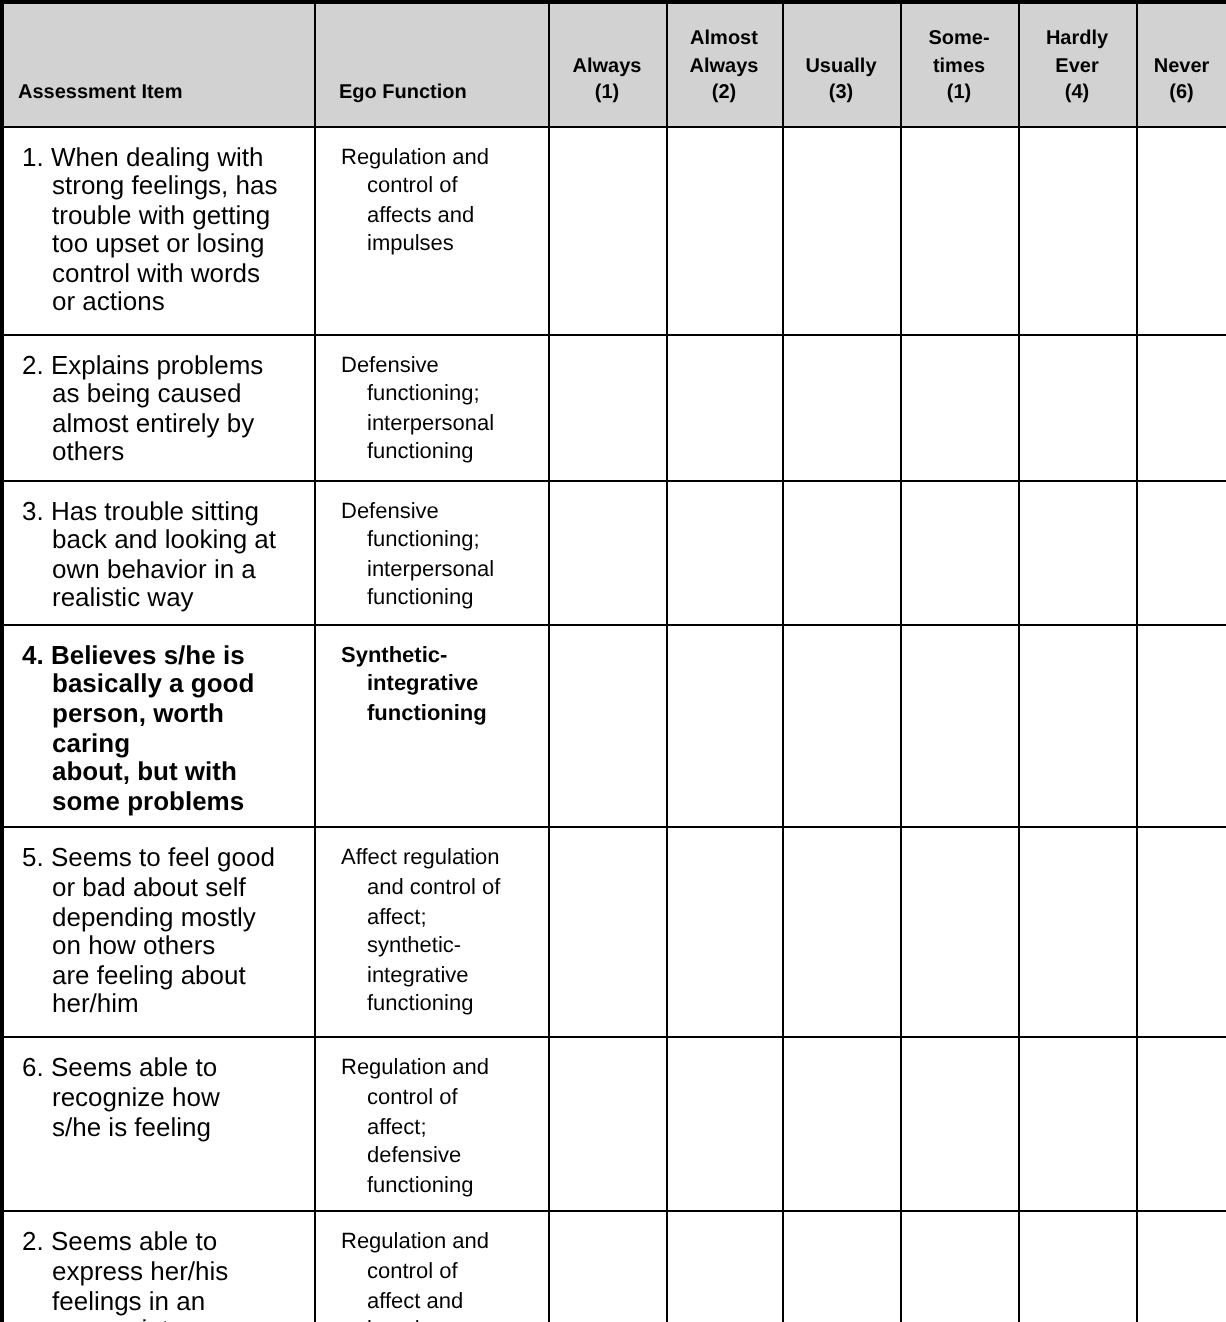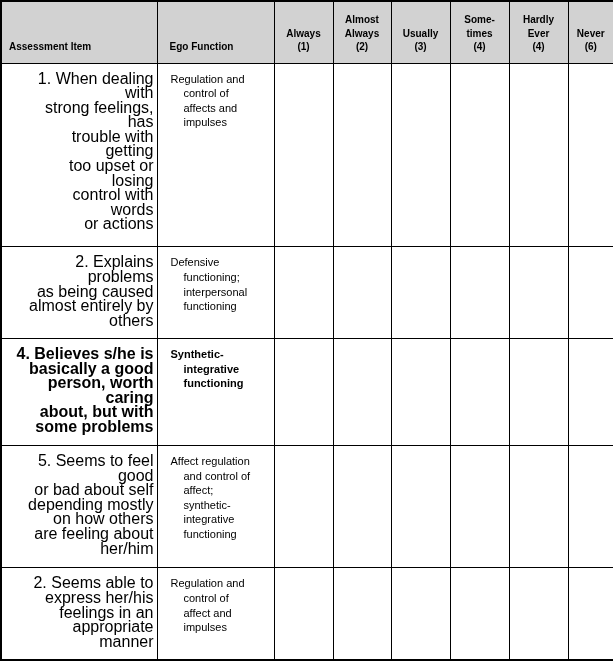--- a/index.html
+++ b/index.html
@@ -45,27 +45,26 @@
   }
   thead th.th-item   { padding-left: 7px; }
   thead th.th-ego    { padding-left: 12px; }
   thead th.th-rating { text-align: center; }
   
   tbody td {
     vertical-align: top;
     background: #ffffff;
   }
   .item-text {
-    font-size: 16px;
+    font-size: 13px;
     line-height: 14.6px;
     color: #000000;
     padding: 7px 2px 4px 23px;
     text-indent: -15px;
     white-space: pre-line;
-    text-align: right;
   }
   .ego-text {
     font-size: 11px;
     line-height: 14.6px;
     color: #000000;
     padding: 7px 2px 4px 25px;
     text-indent: -13px;
     white-space: pre-line;
   }
   
@@ -99,21 +98,21 @@
         <th class="th-left th-ego">Ego Function</th>
         <th class="th-rating">Always
 (1)</th>
         <th class="th-rating">Almost
 Always
 (2)</th>
         <th class="th-rating">Usually
 (3)</th>
         <th class="th-rating">Some-
 times
-(4)</th>
+(1)</th>
         <th class="th-rating">Hardly
 Ever
 (4)</th>
         <th class="th-rating">Never
 (6)</th>
       </tr>
     </thead>
     <tbody>
       <tr class="r1">
         <td>
@@ -150,20 +149,40 @@
 interpersonal
 functioning</div>
           </td>
         <td></td>
         <td></td>
         <td></td>
         <td></td>
         <td></td>
         <td></td>
       </tr>
+      <tr class="r3">
+        <td>
+            <div class="item-text">3. Has trouble sitting
+back and looking at
+own behavior in a
+realistic way</div>
+          </td>
+        <td>
+            <div class="ego-text">Defensive
+functioning;
+interpersonal
+functioning</div>
+          </td>
+        <td></td>
+        <td></td>
+        <td></td>
+        <td></td>
+        <td></td>
+        <td></td>
+      </tr>
       <tr class="r4">
         <td>
             <div class="item-text">4. Believes s/he is
 basically a good
 person, worth caring
 about, but with
 some problems</div>
           </td>
         <td>
             <div class="ego-text">Synthetic-
@@ -194,20 +213,40 @@
 integrative
 functioning</div>
           </td>
         <td></td>
         <td></td>
         <td></td>
         <td></td>
         <td></td>
         <td></td>
       </tr>
+      <tr class="r6">
+        <td>
+            <div class="item-text">6. Seems able to
+recognize how
+s/he is feeling</div>
+          </td>
+        <td>
+            <div class="ego-text">Regulation and
+control of
+affect;
+defensive
+functioning</div>
+          </td>
+        <td></td>
+        <td></td>
+        <td></td>
+        <td></td>
+        <td></td>
+        <td></td>
+      </tr>
       <tr class="r7">
         <td>
             <div class="item-text">2. Seems able to
 express her/his
 feelings in an
 appropriate manner</div>
           </td>
         <td>
             <div class="ego-text">Regulation and
 control of

